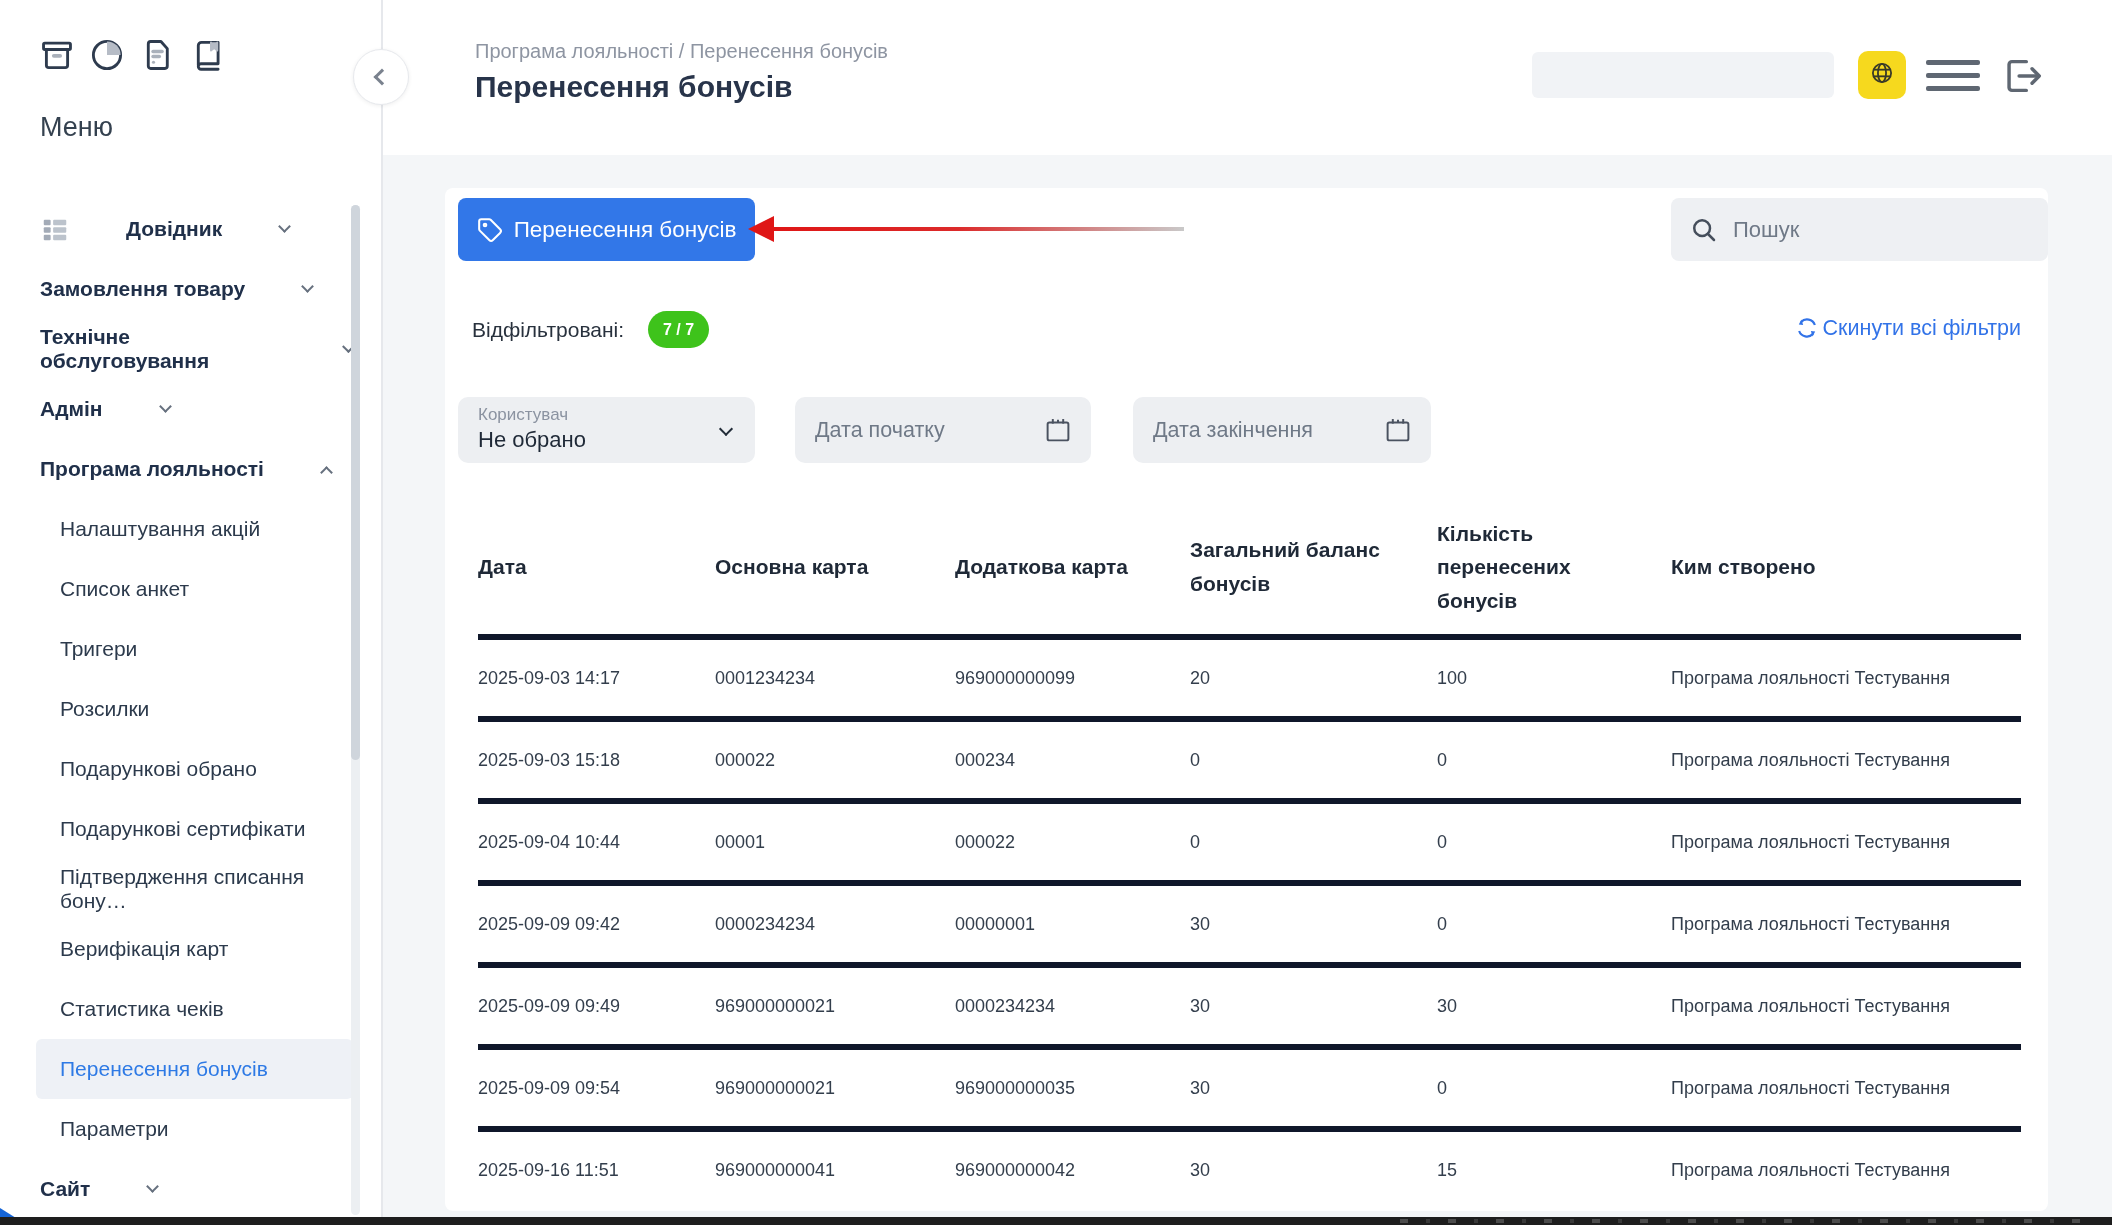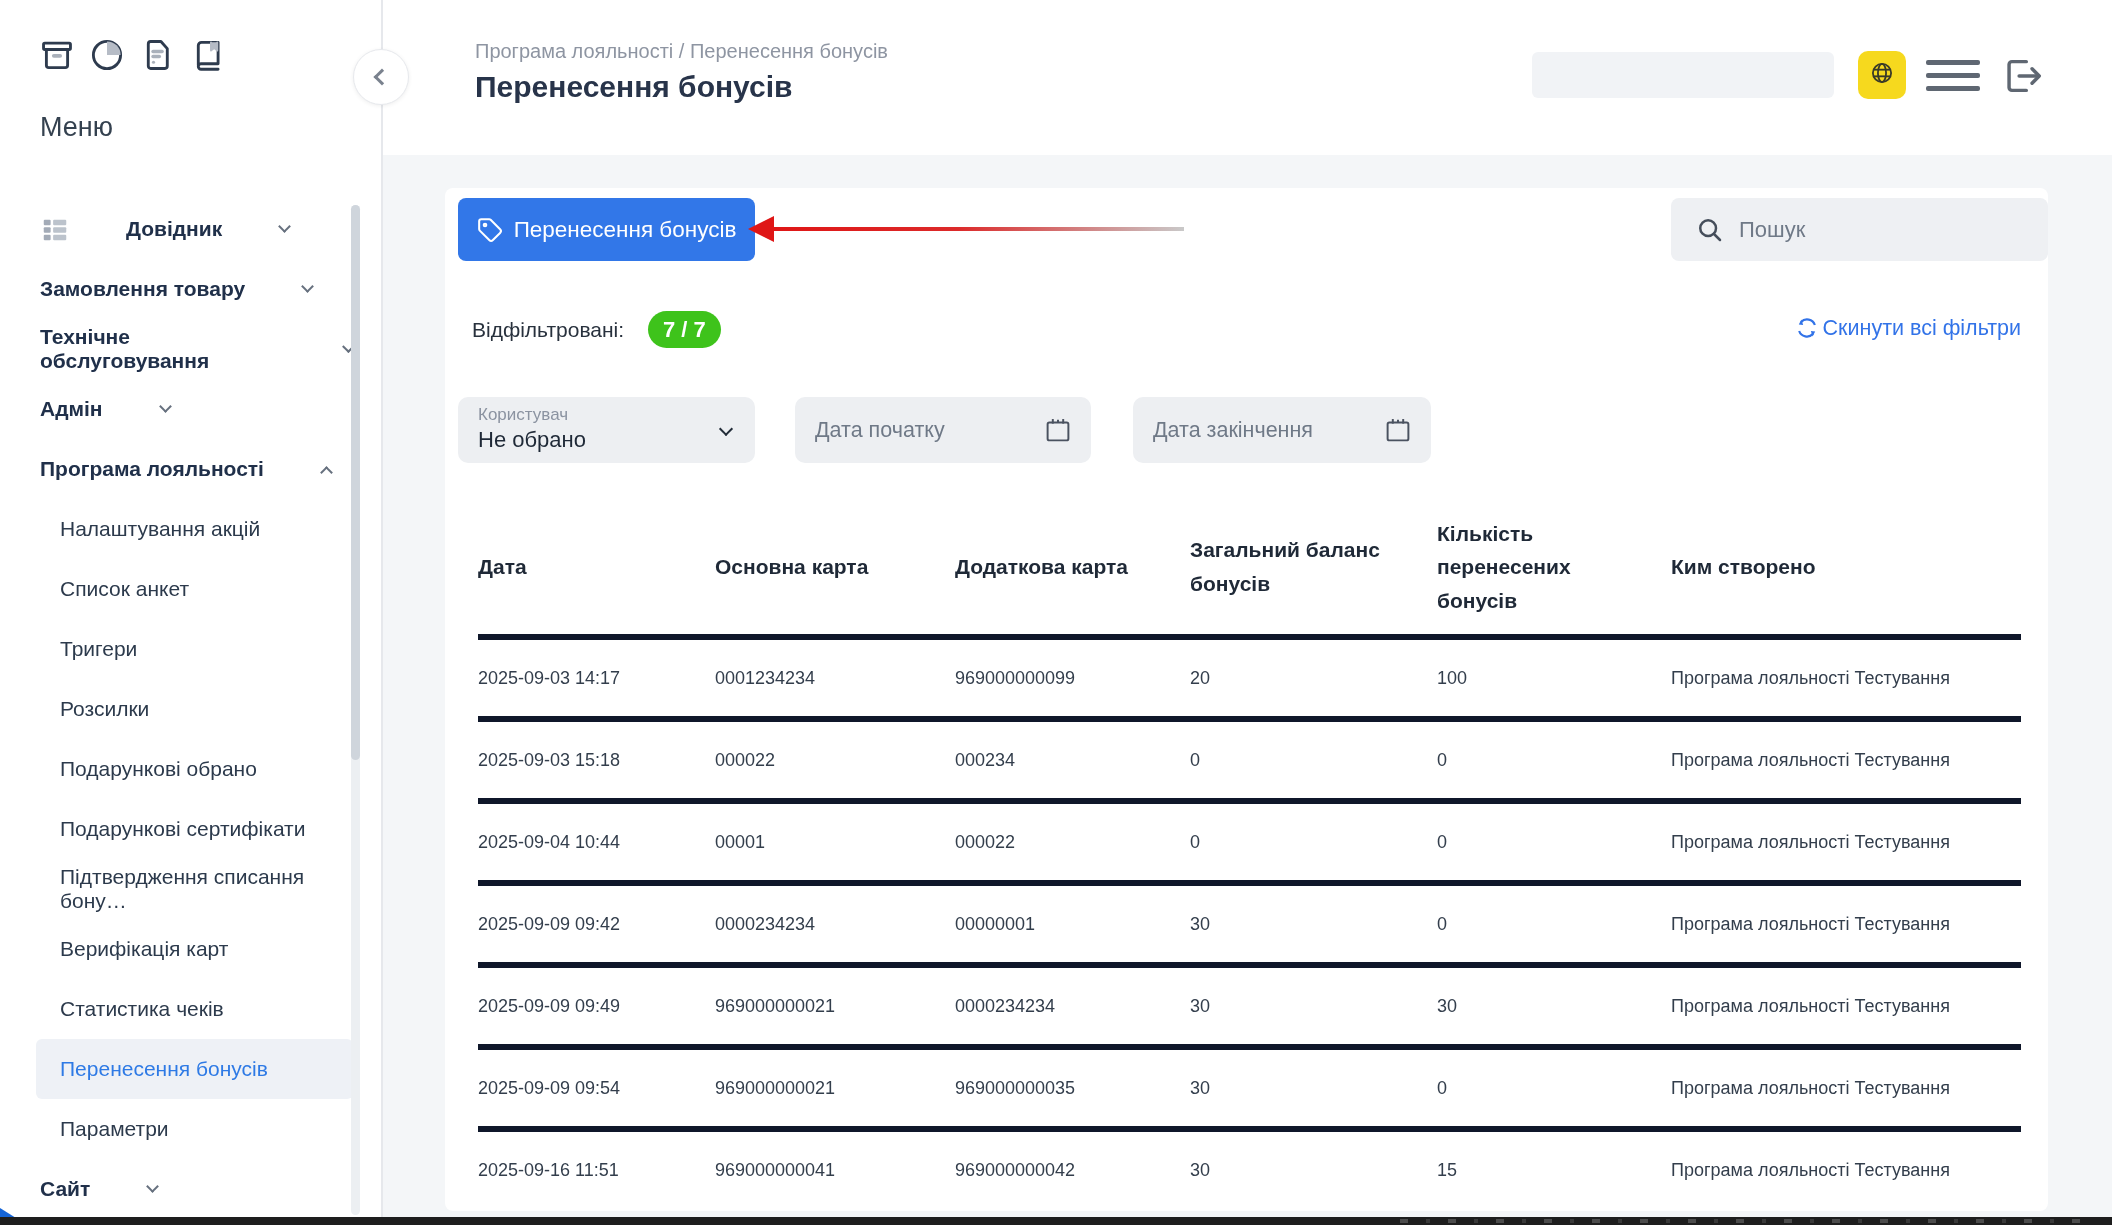--- a/index.html
+++ b/index.html
@@ -35,25 +35,25 @@
   .hamburger{position:absolute;left:1926px;top:60px;width:54px;height:32px;cursor:pointer;}
   .hamburger span{position:absolute;left:0;width:54px;height:4.5px;border-radius:2px;background:#5f6772;}
   .hamburger span:nth-child(1){top:0;}.hamburger span:nth-child(2){top:13px;}.hamburger span:nth-child(3){top:26px;}
   .logout-btn{position:absolute;left:1998px;top:53px;cursor:pointer;}
 
   
   .card{position:absolute;left:445px;top:188px;width:1603px;height:1023px;background:#fff;border-radius:8px;z-index:1;}
   .primary-btn{position:absolute;left:13px;top:10px;width:297px;height:63px;border:none;border-radius:8px;background:#3277e8;color:#fff;font-size:22.5px;display:flex;align-items:center;justify-content:center;gap:11px;cursor:pointer;}
   .arrow-head{position:absolute;left:303px;top:28px;width:0;height:0;border-top:13px solid transparent;border-bottom:13px solid transparent;border-right:26px solid #df1616;}
   .arrow-line{position:absolute;left:327px;top:39px;width:412px;height:4px;background:linear-gradient(to right,#df1616 0%,#dc2a2a 45%,#c9c9c9 100%);}
-  .search-box{position:absolute;left:1226px;top:10px;width:377px;height:63px;border-radius:8px;background:#eef0f3;display:flex;align-items:center;padding:0 24px;gap:12px;}
+  .search-box{position:absolute;left:1226px;top:10px;width:377px;height:63px;border-radius:8px;background:#eef0f3;display:flex;align-items:center;padding:0 18px;gap:12px;}
   .search-box input{border:none;background:transparent;outline:none;font-size:22px;color:#3a4452;width:100%;}
   .search-box input::placeholder{color:#6f7987;}
   .filtered-label{position:absolute;left:27px;top:130px;font-size:21px;color:#28313d;}
-  .count-badge{position:absolute;left:203px;top:123px;height:37px;border-radius:19px;background:#3ec31b;color:#fff;font-size:22px;font-weight:700;display:flex;align-items:center;padding:0 15px;}
+  .count-badge{position:absolute;left:203px;top:123px;height:37px;border-radius:19px;background:#3ec31b;color:#fff;font-size:16px;font-weight:700;display:flex;align-items:center;padding:0 15px;}
   .reset-link{position:absolute;right:27px;top:126px;display:flex;align-items:center;gap:2px;color:#3273e8;font-size:21.5px;cursor:pointer;}
   .fbox{position:absolute;top:209px;height:66px;border-radius:10px;background:#edeff2;cursor:pointer;}
   .fbox.user{left:13px;width:297px;padding:8px 12px 0 20px;}
   .fbox .flabel{font-size:17px;color:#8b93a1;line-height:1.2;}
   .fbox .fvalue{font-size:22px;color:#1f2937;margin-top:2px;}
   .fbox .fchev{position:absolute;right:24px;top:27px;width:10px;height:10px;border-right:2.6px solid #222c38;border-bottom:2.6px solid #222c38;transform:rotate(45deg);}
   .fbox.date{display:flex;align-items:center;justify-content:space-between;padding:0 18px 0 20px;}
   .fbox.date .fph{font-size:21.5px;color:#6f7987;}
   .fbox.d1{left:350px;width:296px;}
   .fbox.d2{left:688px;width:298px;}

